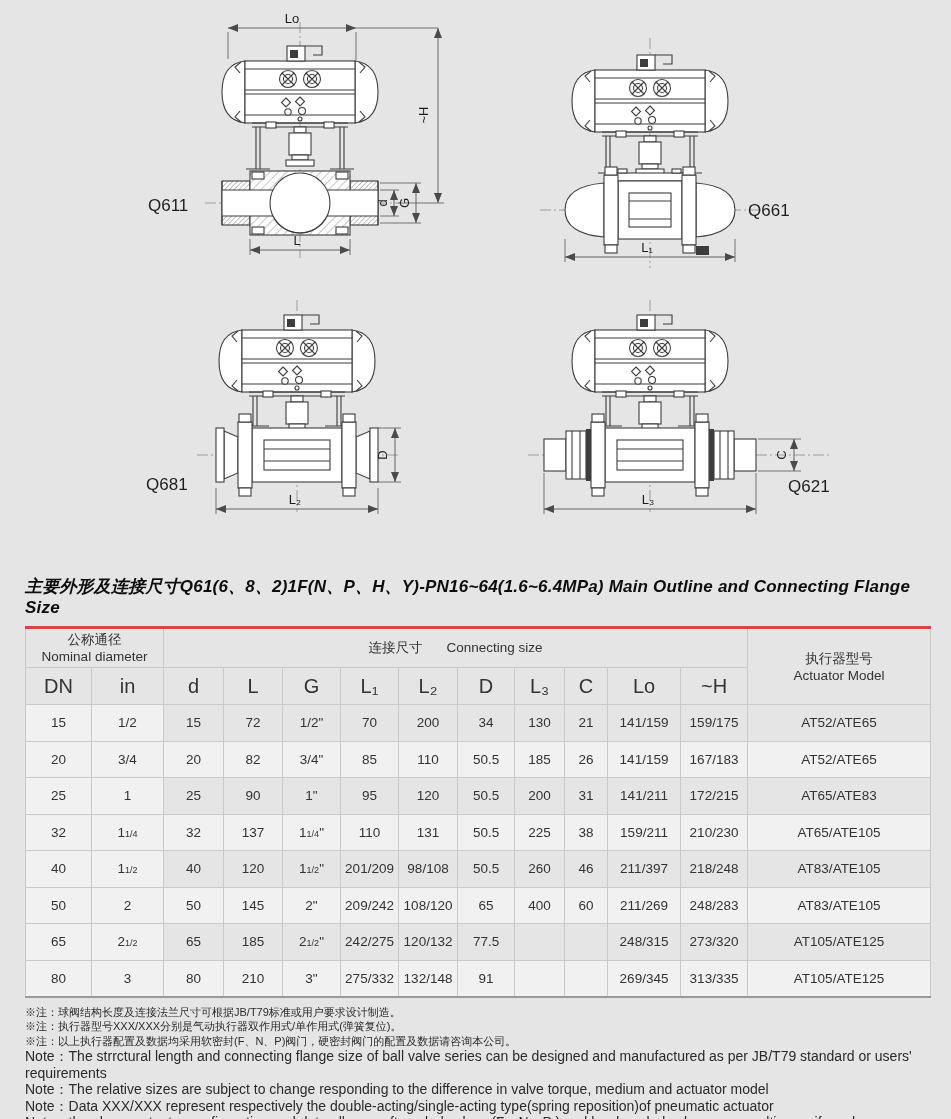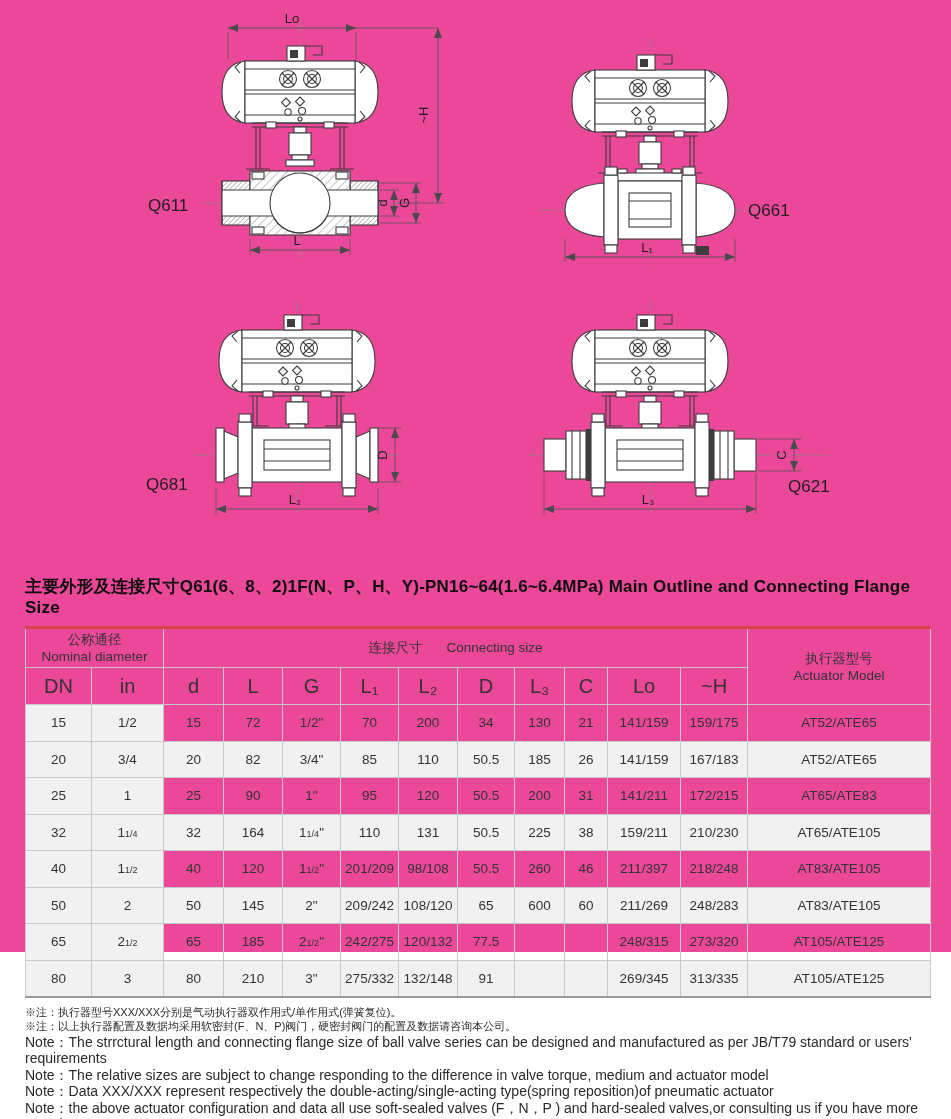--- a/index.html
+++ b/index.html
@@ -1,33 +1,33 @@
 <!DOCTYPE html>
 <html><head>
 <meta charset="utf-8">
 <style>
   * { margin:0; padding:0; box-sizing:border-box; }
   body { width:951px; height:1119px; background:#ffffff; font-family:"Liberation Sans", sans-serif; color:#222; overflow:hidden; }
-  .page { width:951px; height:952px; background:#ec4899; position:relative; }
+  .page { width:951px; height:1119px; background:#e5e5e5; position:relative; }
 
   
   .fig { display:block; }
   svg text { font-family:"Liberation Sans", sans-serif; fill:#1e1e1e; }
   .ln  { stroke:#3d3d3d; stroke-width:1.1; fill:none; }
   .fw  { stroke:#3d3d3d; stroke-width:1.1; fill:#ffffff; }
   .hl  { stroke:#3d3d3d; stroke-width:1.1; fill:url(#hl); }
   .hd  { stroke:#3d3d3d; stroke-width:1.1; fill:url(#hd); }
   .cl  { stroke:#8a8a8a; stroke-width:0.8; fill:none; stroke-dasharray:11 3 2 3; }
   .ext { stroke:#555; stroke-width:0.8; fill:none; }
   .dim { stroke:#555; stroke-width:0.9; fill:none; }
   .dl  { font-size:13px; }
   .ml  { font-size:17px; }
 
   
-  .section-title { margin:17px 20px 8px 25px; font-size:17px; font-weight:bold; color:#0d0d0d; letter-spacing:0.2px; }
+  .section-title { margin:17px 20px 8px 25px; font-size:17px; font-weight:bold; color:#0d0d0d; letter-spacing:0.2px;font-style:italic; }
 
   
   table.dims { width:905px; margin-left:25px; border-collapse:collapse; table-layout:fixed;
                border-top:3px solid #d8434e; border-bottom:2px solid #9a9a9a; }
   table.dims th, table.dims td { border:1px solid #c9c9c9; text-align:center; vertical-align:middle;
                font-size:13.5px; color:#333; font-weight:normal; padding:0 2px; }
   table.dims thead tr.h1 th { height:40px; }
   table.dims thead tr.h2 th { height:37px; font-size:20px; }
   table.dims td { height:36.5px; }
   table.dims .two div { line-height:17px; }
@@ -307,21 +307,21 @@
           <td>200</td>
           <td>31</td>
           <td>141/211</td>
           <td>172/215</td>
           <td>AT65/ATE83</td>
         </tr>
         <tr class="alt">
           <td class="nom">32</td>
           <td class="nom">1<span class="fr">1/4</span></td>
           <td>32</td>
-          <td>164</td>
+          <td>137</td>
           <td>1<span class="fr">1/4</span>"</td>
           <td>110</td>
           <td>131</td>
           <td>50.5</td>
           <td>225</td>
           <td>38</td>
           <td>159/211</td>
           <td>210/230</td>
           <td>AT65/ATE105</td>
         </tr>
@@ -342,21 +342,21 @@
         </tr>
         <tr class="alt">
           <td class="nom">50</td>
           <td class="nom">2</td>
           <td>50</td>
           <td>145</td>
           <td>2"</td>
           <td>209/242</td>
           <td>108/120</td>
           <td>65</td>
-          <td>600</td>
+          <td>400</td>
           <td>60</td>
           <td>211/269</td>
           <td>248/283</td>
           <td>AT83/ATE105</td>
         </tr>
         <tr>
           <td class="nom">65</td>
           <td class="nom">2<span class="fr">1/2</span></td>
           <td>65</td>
           <td>185</td>
@@ -383,20 +383,21 @@
           <td></td>
           <td>269/345</td>
           <td>313/335</td>
           <td>AT105/ATE125</td>
         </tr>
       </tbody>
   </table>
 
   <div class="notes">
     <div class="notes-zh">
+      <div>※注：球阀结构长度及连接法兰尺寸可根据JB/T79标准或用户要求设计制造。</div>
       <div>※注：执行器型号XXX/XXX分别是气动执行器双作用式/单作用式(弹簧复位)。</div>
       <div>※注：以上执行器配置及数据均采用软密封(F、N、P)阀门，硬密封阀门的配置及数据请咨询本公司。</div>
     </div>
     <div class="notes-en">
       <div>Note：The strrctural length and connecting flange size of ball valve series can be designed and manufactured as per JB/T79 standard or users' requirements</div>
       <div>Note：The relative sizes are subject to change responding to the difference in valve torque, medium and actuator model</div>
       <div>Note：Data XXX/XXX represent respectively the double-acting/single-acting type(spring reposition)of pneumatic actuator</div>
       <div>Note：the above actuator  configuration and data  all use soft-sealed valves (F，N，P ) and  hard-sealed valves,or consulting us if you have more questions.</div>
     </div>
   </div>

